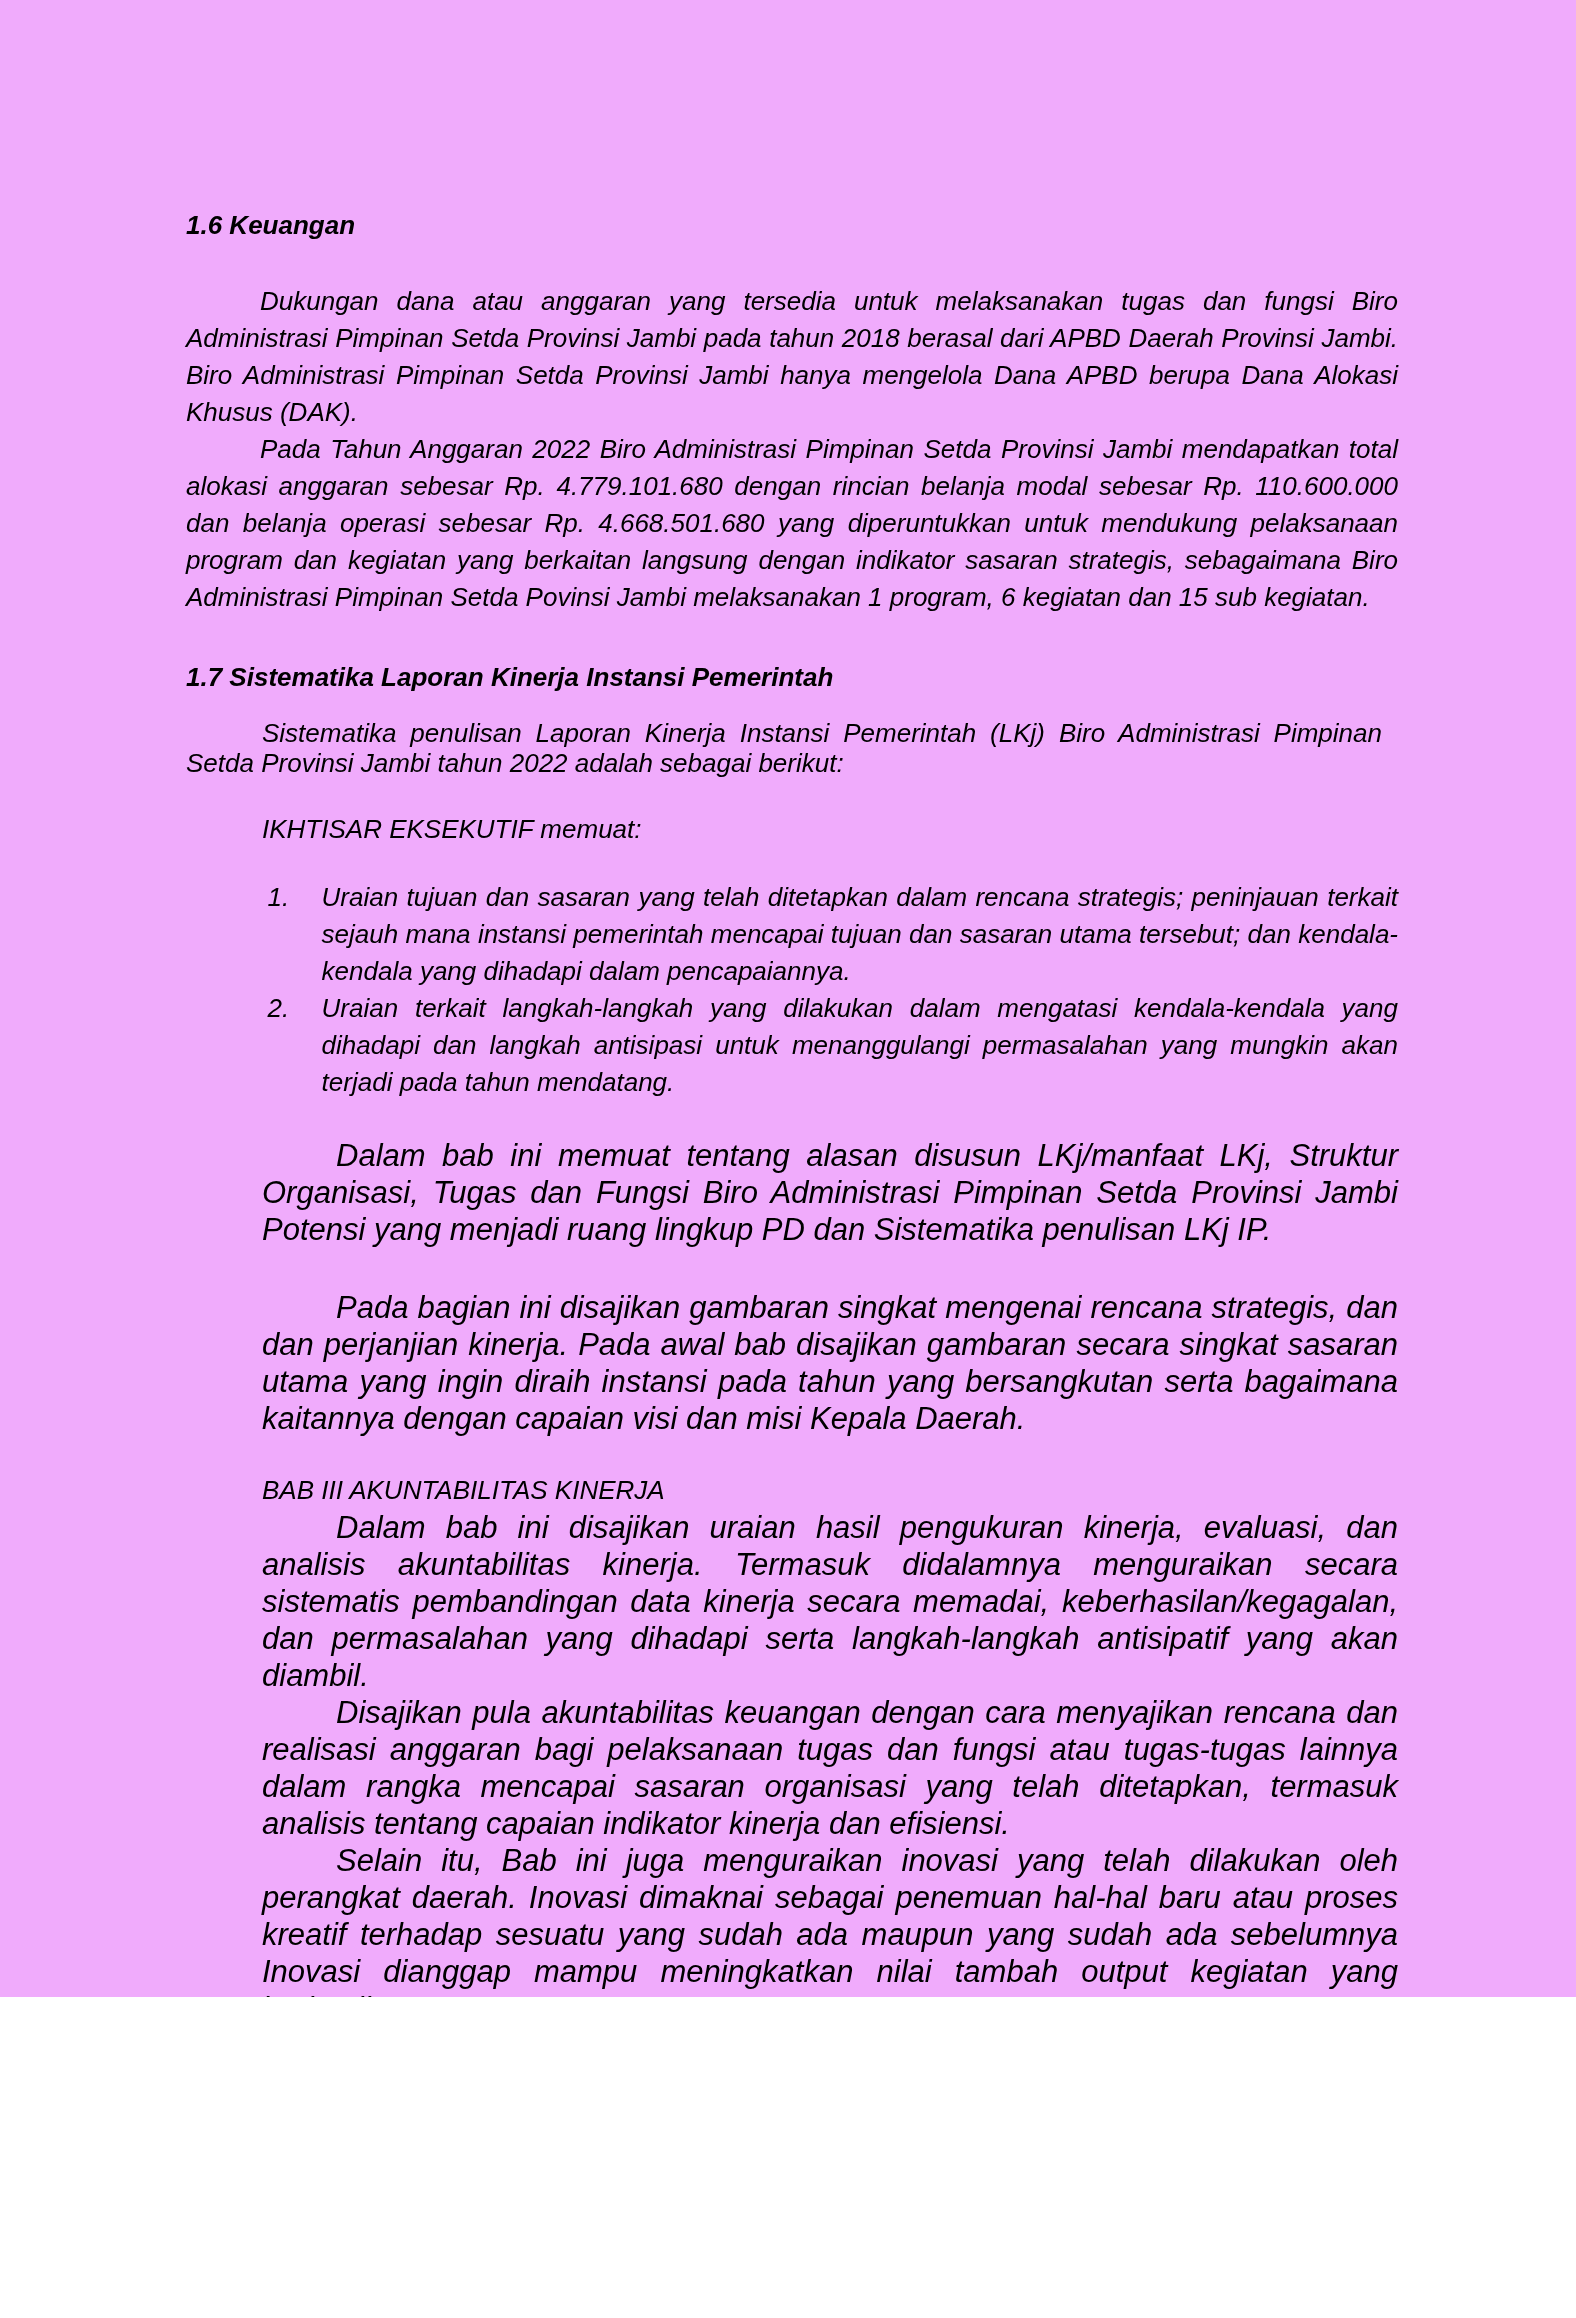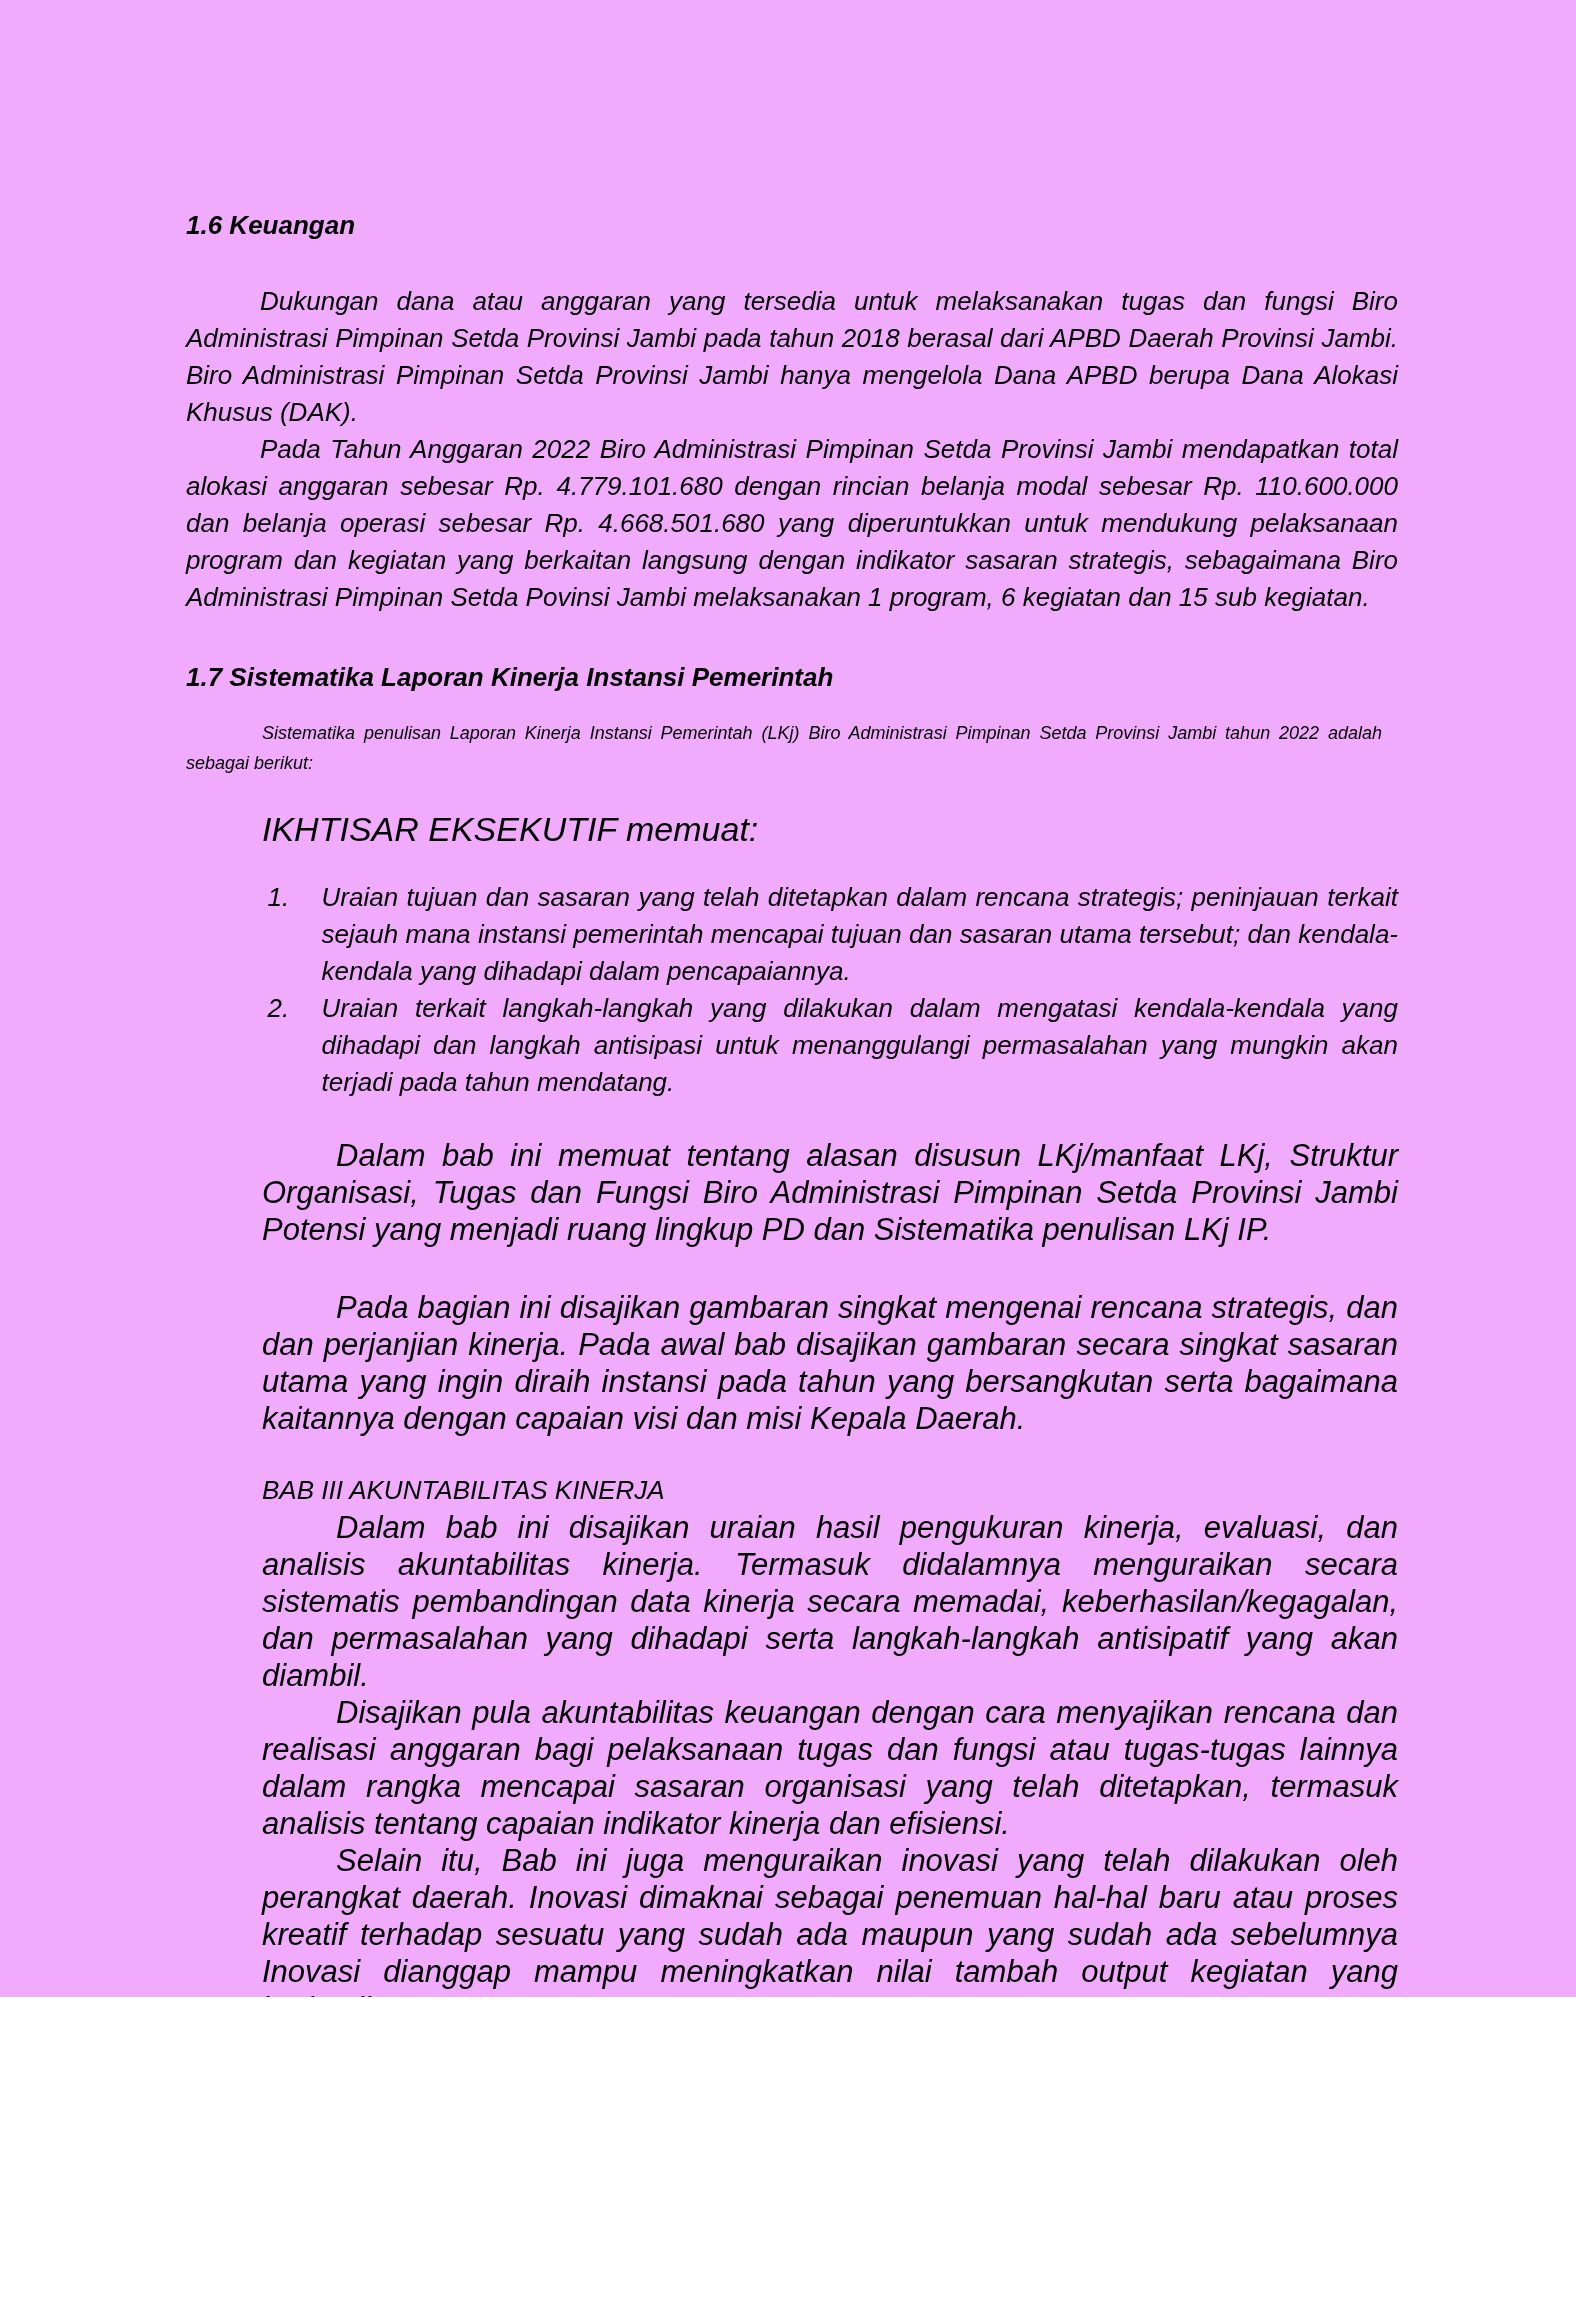--- a/index.html
+++ b/index.html
@@ -27,33 +27,33 @@
     margin: 0;
   }
   .body-par {
     font-size: 26px;
     line-height: 37px;
     text-align: justify;
     text-indent: 74px;
     margin: 0;
   }
   .intro-par {
-    font-size: 18px;
+    font-size: 26px;
     line-height: 30px;
     text-align: justify;
     text-indent: 76px;
     margin: 22px 16px 0 0;
   }
   .mt-42 { margin-top: 39px; }
   .mt-46 { margin-top: 43px; }
   .sistematika-block {
     margin-left: 76px;
   }
   .ikhtisar-line {
-    font-size: 34px;
+    font-size: 26px;
     line-height: 37px;
     margin: 33px 0 0 0;
   }
   .num-list {
     margin: 31px 0 0 5.6px;
     padding: 0;
   }
   .num-list .list-item {
     display: flex;
     font-size: 26px;

